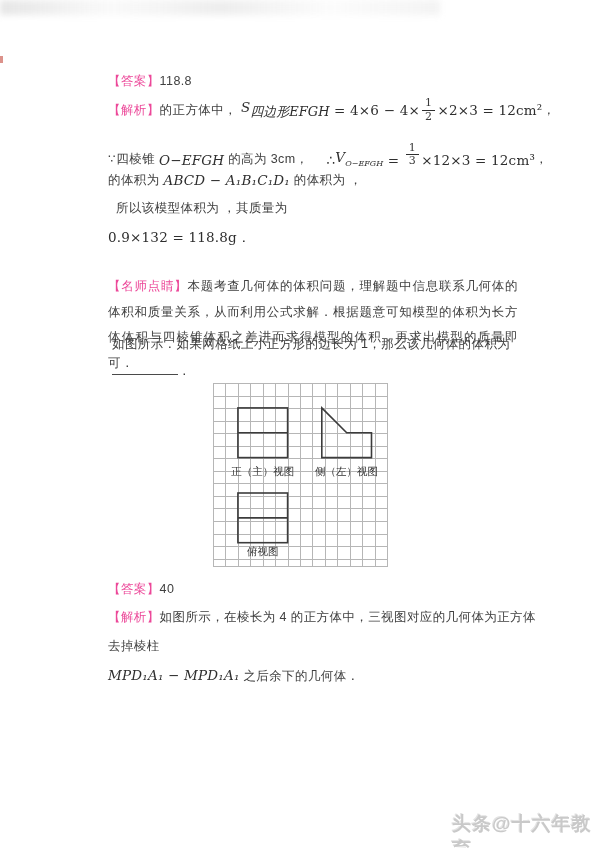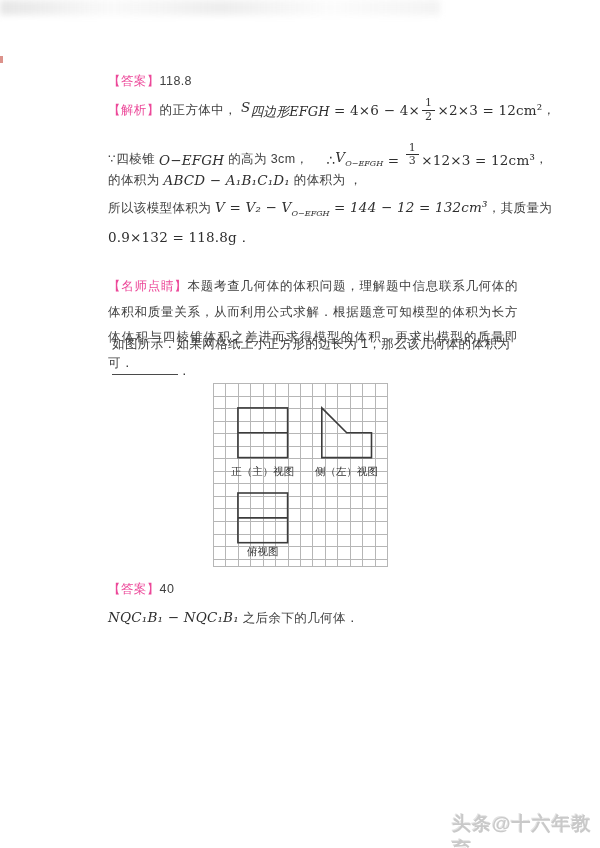--- a/index.html
+++ b/index.html
@@ -86,23 +86,22 @@
     <span class="red">，</span>
 </div>
 
 <div class="abs txt mline" style="left:108px;top:171px;height:18px;">
   <span class="red">的体积为 </span>
     <span class="math mvar">ABCD − A₁B₁C₁D₁</span>
     <span class="red"> 的体积为 </span>
     <span class="red">，</span>
 </div>
 
-<div class="abs txt mline" style="left:108px;top:199px;height:18px;">
+<div class="abs txt mline" style="left:116px;top:199px;height:18px;">
   <span class="red">所以该模型体积为 </span>
-    <span class="math mvar"><span>V = V₂ − V</span><sub>O−EFGH</sub><span> = 144 − 12 = 132cm³</span></span>
     <span class="red">，其质量为</span>
 </div>
 
 <div class="abs txt" style="left:108px;top:229px;">
   <span class="math">0.9×132 = 118.8g．</span>
 </div>
 
 <div class="abs txt note" style="left:108px;top:254px;">
   <span class="lbl">【名师点睛】</span><span class="red">本题考查几何体的体积问题，理解题中信息联系几何体的体积和质量关系，从而利用公式求解．根据题意可知模型的体积为长方体体积与四棱锥体积之差进而求得模型的体积，再求出模型的质量即可．</span>
 </div>
@@ -133,17 +132,20 @@
     <text x="49.8" y="172" text-anchor="middle">俯视图</text>
   </svg>
 </div>
 
 <div class="abs txt" style="left:108px;top:581px;">
   <span class="lbl">【答案】</span><span class="red">40</span>
 </div>
 
 <div class="abs txt" style="left:108px;top:603px;width:430px;line-height:29px;">
   <div>
-    <span class="math mvar">NQC₁B₁ − NQC₁B₁</span><span class="red"> 之后余下的几何体．</span>
+    <span class="lbl">【解析】</span><span class="red">如图所示，在棱长为 4 的正方体中，三视图对应的几何体为正方体去掉棱柱</span>
+  </div>
+  <div>
+    <span class="math mvar">MPD₁A₁ − MPD₁A₁</span><span class="red"> 之后余下的几何体．</span>
   </div>
 </div>
 
 <div class="abs watermark">头条@十六年教育</div>
 
 </body></html>

